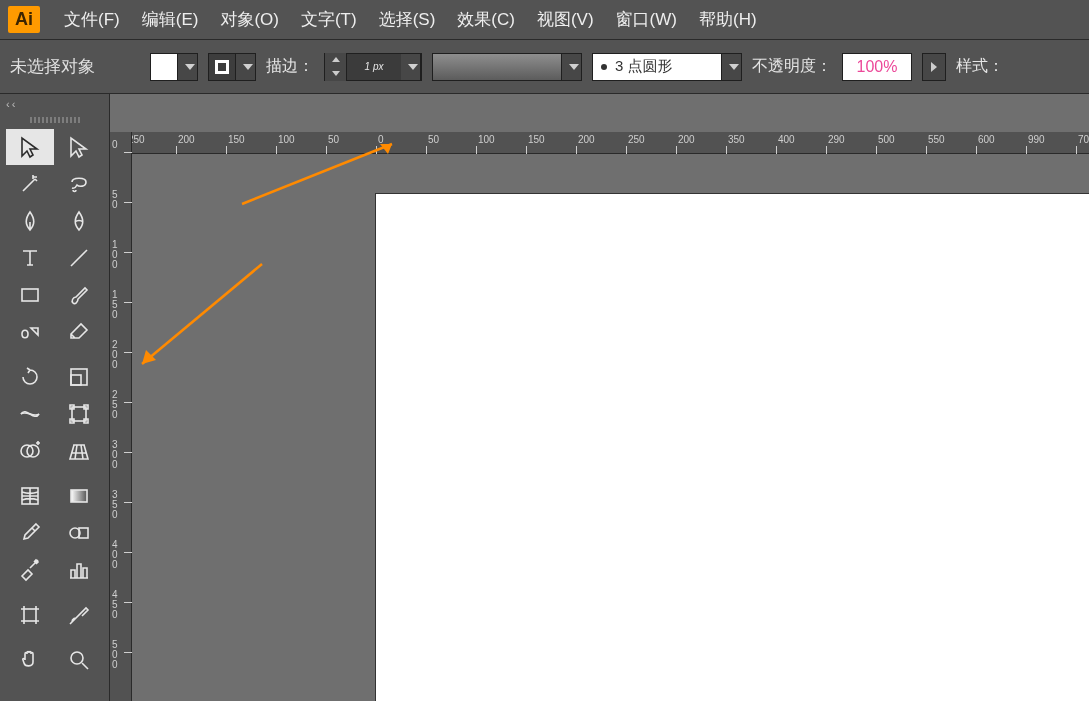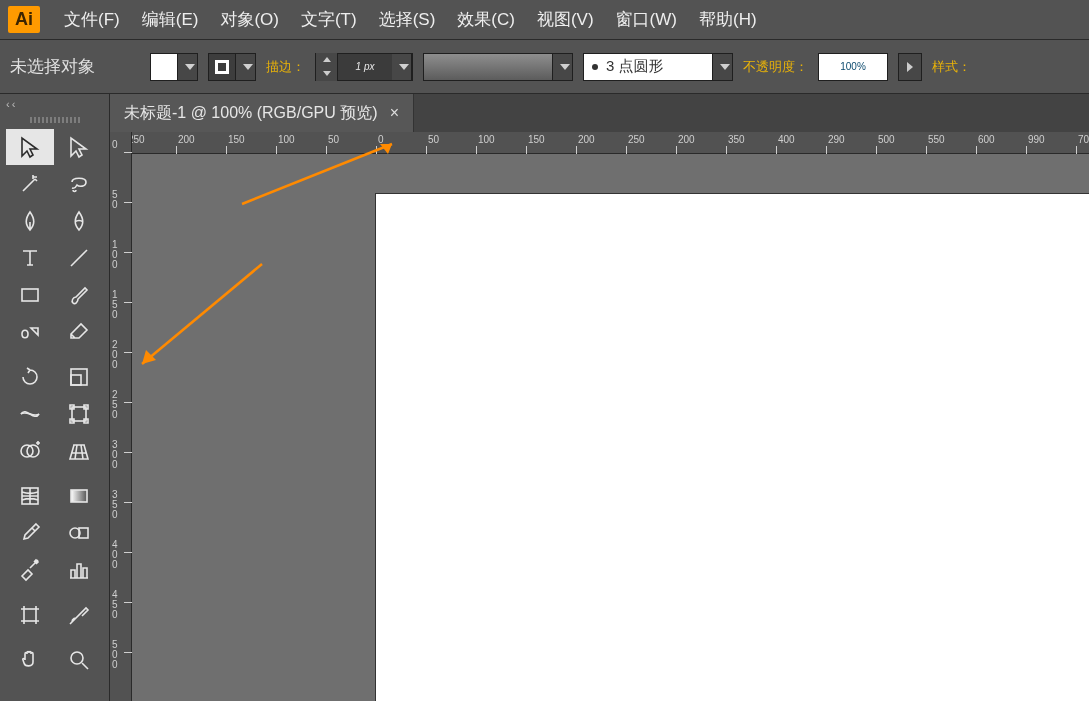--- a/index.html
+++ b/index.html
@@ -19,31 +19,31 @@
 
   
   .optionsbar { height:54px; background:#535353; display:flex; align-items:center; padding:0 10px; gap:10px; border-bottom:1px solid #2a2a2a;}
   .no-sel { font-size:17px; color:#e0e0e0; min-width:130px;}
   .swatch-group{ display:flex; align-items:center;}
   .swatch { width:28px; height:28px; border:1px solid #1f1f1f; display:flex; align-items:center; justify-content:center;}
   .swatch.fill{ background:#ffffff;}
   .swatch.stroke{ background:#3d3d3d;}
   .swatch.stroke .inner{ width:14px; height:14px; border:3px solid #fff; background:#3d3d3d;}
   .drop-btn{ width:20px; height:28px; background:#474747; border:1px solid #1f1f1f; border-left:none; display:flex; align-items:center; justify-content:center;}
-  .opt-label{ font-size:13px; color:#eab308;}
+  .opt-label{ font-size:16px; color:#e5e5e5;}
   .sizebox{ display:flex; align-items:center; background:#3b3b3b; border:1px solid #1f1f1f; height:28px;}
   .stepper{ width:22px; height:28px; background:#474747; display:flex; flex-direction:column; border-right:1px solid #1f1f1f;}
   .stepper div{ flex:1; display:flex; align-items:center; justify-content:center;}
   .stepper .tri-up{ width:0;height:0;border-left:4px solid transparent;border-right:4px solid transparent;border-bottom:5px solid #ccc;}
   .stepper .tri-dn{ width:0;height:0;border-left:4px solid transparent;border-right:4px solid transparent;border-top:5px solid #ccc;}
   .size-val{ width:54px; text-align:center; font-size:10px;font-style:italic;}
   .profile-swatch{ width:130px; height:28px; background:linear-gradient(#8e8e8e,#5c5c5c); border:1px solid #1f1f1f;}
   .brush-field{ display:flex; align-items:center; width:130px; height:28px; background:#ffffff; border:1px solid #1f1f1f; color:#333; font-size:15px; padding:0 8px; gap:8px;}
   .brush-field .dot{ width:6px; height:6px; background:#333; border-radius:50%;}
-  .opac-field{ width:70px; height:28px; background:#fff; color:#0c4a6e; display:flex; align-items:center; justify-content:center; font-size:10px; border:1px solid #1f1f1f;}
+  .opac-field{ width:70px; height:28px; background:#fff; color:#ec4899; display:flex; align-items:center; justify-content:center; font-size:16px; border:1px solid #1f1f1f;}
   .arrow-btn{ width:24px; height:28px; background:#474747; border:1px solid #1f1f1f; display:flex; align-items:center; justify-content:center;}
   .arrow-btn .tri-r{width:0;height:0;border-top:5px solid transparent;border-bottom:5px solid transparent;border-left:6px solid #ccc;}
 
   
   .main { display:flex; height:607px;}
   .tool-col { width:110px; background:#535353; display:flex; flex-direction:column; align-items:center; border-right:1px solid #2a2a2a;}
   .collapse-row{ height:20px; width:100%; display:flex; align-items:center; justify-content:flex-start; padding-left:6px; color:#bdbdbd; font-size:11px; letter-spacing:2px;}
   .grip{ width:50px; height:6px; margin:3px auto 5px; background:repeating-linear-gradient(90deg,#7d7d7d 0 2px,transparent 2px 4px);}
   .tool-grid{ display:grid; grid-template-columns:48px 48px; gap:1px 1px; padding:1px;}
   .tool{ width:48px; height:36px; background:#535353; display:flex; align-items:center; justify-content:center; position:relative;}
@@ -472,26 +472,20 @@
               </linearGradient>
             </defs>
             <circle cx="10" cy="10" r="6"></circle>
             <path d="M15 15 L21 21"></path>
           </svg>
         </div>
       </div>
   </div>
 
   <div class="work-area">
-    <div class="tabstrip">
-      <div class="tab">
-        <span>未标题-1 @ 100% (RGB/GPU 预览)</span>
-        <span class="close">×</span>
-      </div>
-    </div>
 
     <div class="ruler-corner"></div>
     <div class="ruler-h">
         <div class="ruler-h-inner" id="rulerH">
           <div class="tick" style="left: -106px;">
             <span class="lab"></span>
           </div>
           <div class="tick" style="left: -56px;"></div>
           <div class="tick" style="left: -6px;">
             <span class="line"></span>

